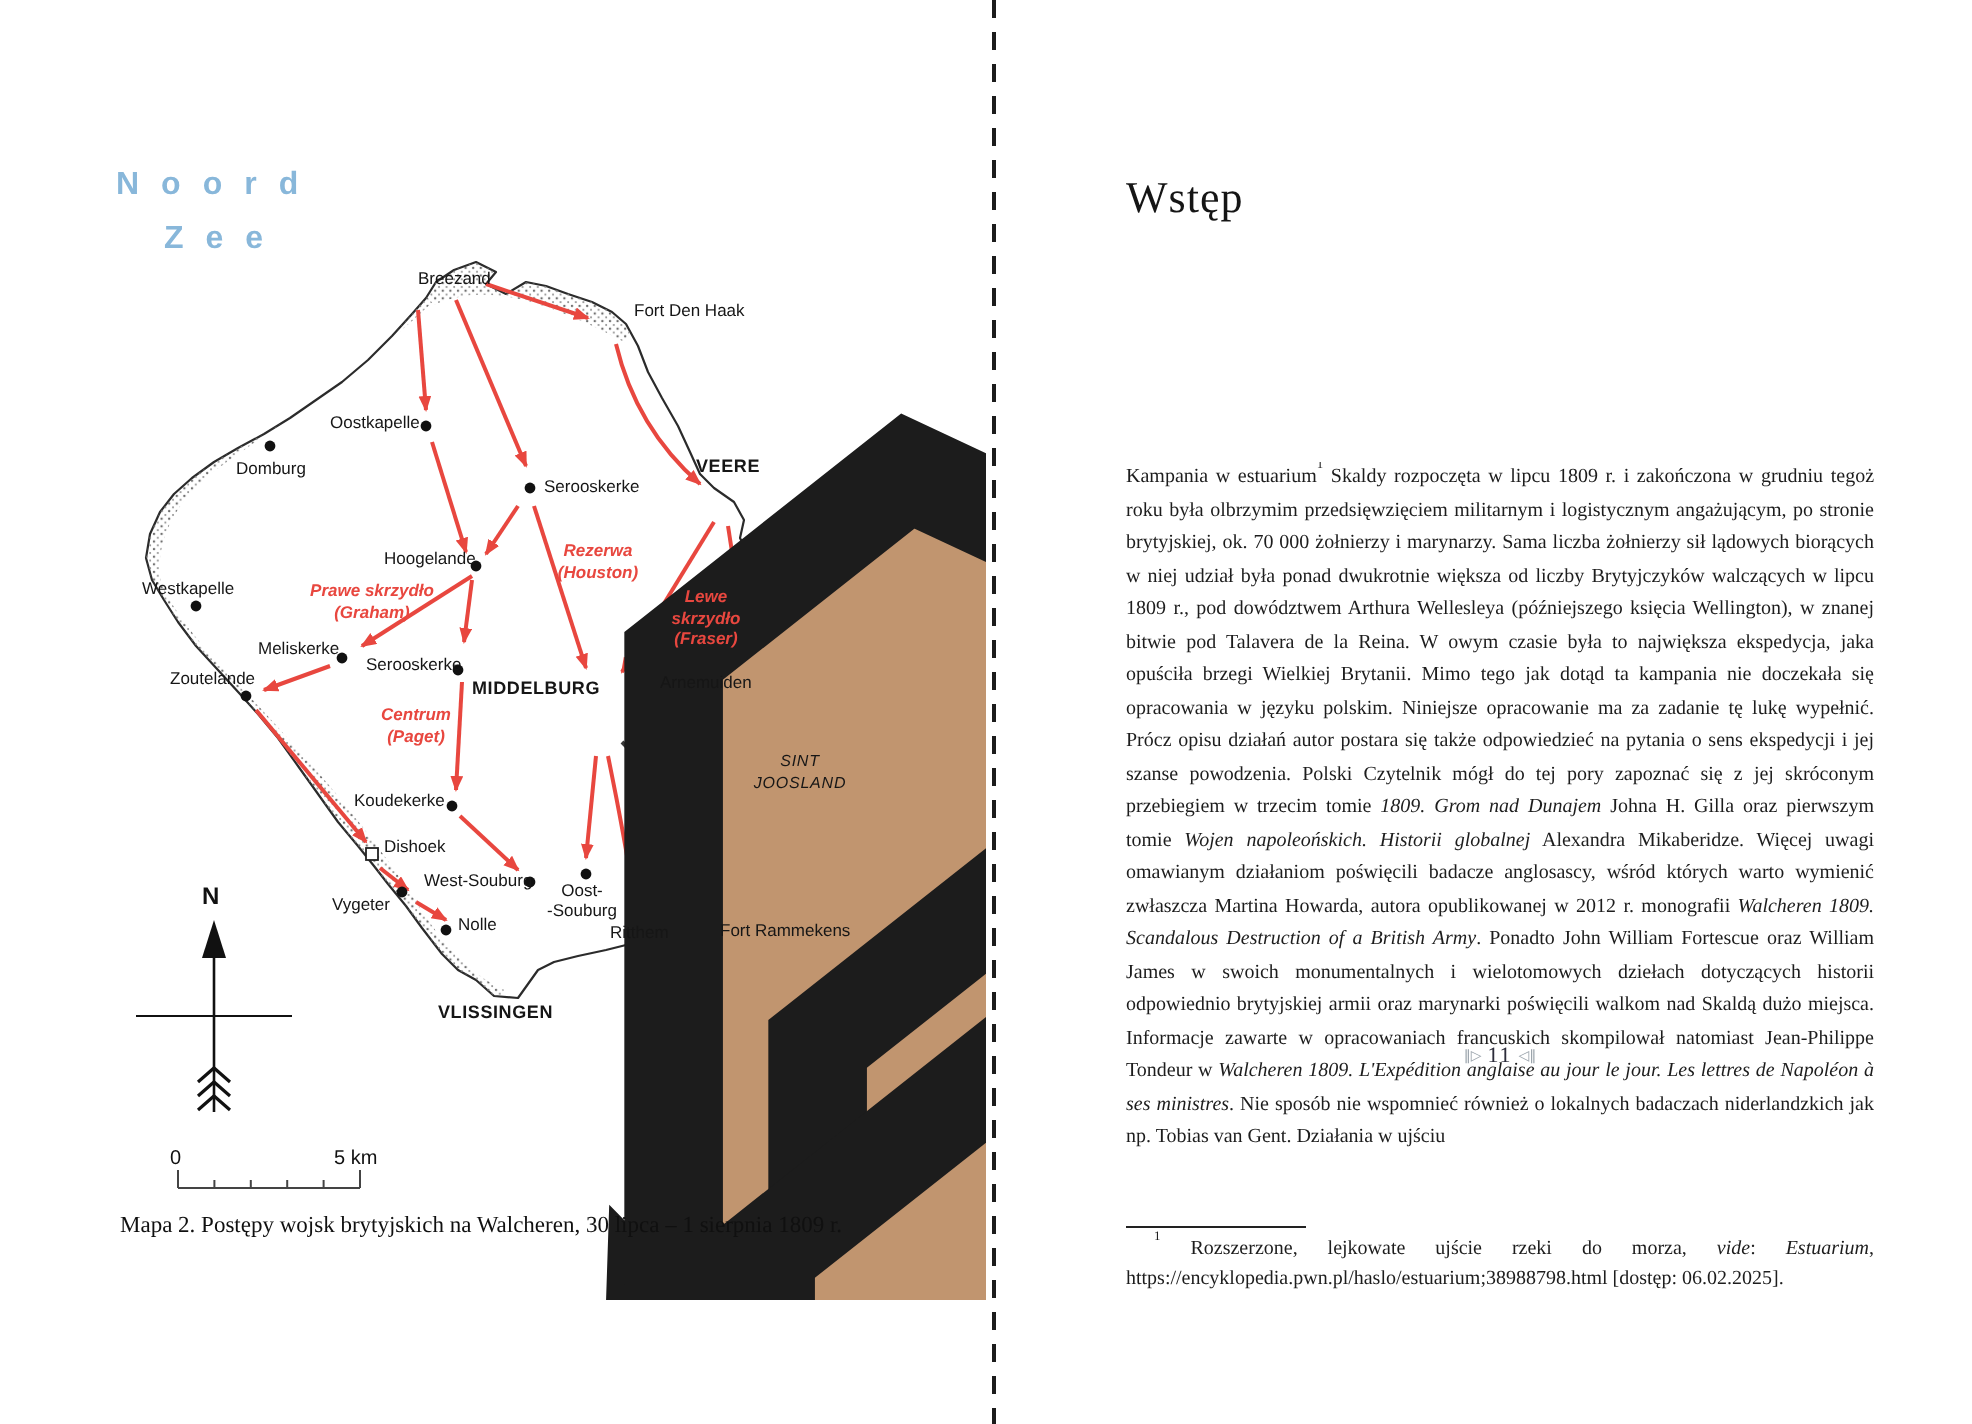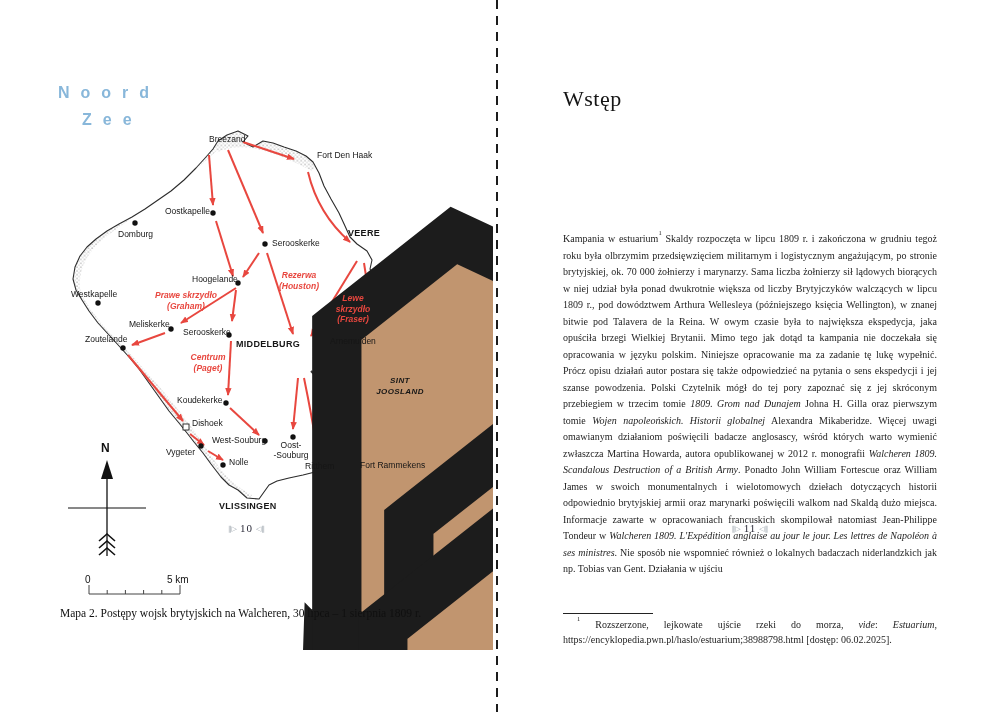--- a/index.html
+++ b/index.html
@@ -11,21 +11,21 @@
   .page-left{left:0;width:493px;}
   .page-right{left:500px;width:486px;}
 
   
   .map-svg{position:absolute;left:0;top:0;}
   .sea{position:absolute;font-family:"Liberation Sans",sans-serif;color:#88b7da;
        font-size:16px;font-weight:600;letter-spacing:11px;}
   .lbl{position:absolute;white-space:nowrap;font:8.5px/1.1 "Liberation Sans",sans-serif;color:#161616;}
   .lbl.b{font-weight:bold;font-size:9px;letter-spacing:.3px;}
   .lbl.two{white-space:normal;text-align:center;line-height:9.5px;}
-  .lbl.isl{font-style:italic;font-weight:bold;font-size:8px;letter-spacing:.4px;
+  .lbl.isl{font-style:italic;font-weight:normal;font-size:8px;letter-spacing:.4px;
            white-space:normal;text-align:center;line-height:10.5px;}
   .unit{position:absolute;color:#e8473f;font-style:italic;font-weight:600;
         font:italic 600 8.5px/10.5px "Liberation Sans",sans-serif;color:#e8473f;text-align:center;}
   .compass-n{position:absolute;font:600 12px "Liberation Sans",sans-serif;color:#111;}
   .scale-num{position:absolute;font:10px "Liberation Sans",sans-serif;color:#111;}
   .caption{position:absolute;left:60px;top:607px;width:382px;font-size:11.5px;color:#101010;}
 
   
   .pfoot{position:absolute;bottom:30px;left:0;width:100%;text-align:center;font-size:11px;color:#333;}
   .page-right .pfoot{width:374px;left:63px;}
@@ -212,23 +212,20 @@
       <span style="display:block">Centrum</span>
       <span style="display:block">(Paget)</span>
     </div>
 
     <div class="compass-n" style="left:101px;top:441px;">N</div>
     <div class="scale-num" style="left:85px;top:574px;">0</div>
     <div class="scale-num" style="left:167px;top:574px;">5 km</div>
 
     <div class="caption">Mapa 2. Postępy wojsk brytyjskich na Walcheren, 30 lipca – 1 sierpnia 1809 r.</div>
 
-    <div class="pfoot">
-      <span class="orn">‖▷</span><span class="pnum">10</span><span class="orn">◁‖</span>
-    </div>
   </div>
 
   <div class="fold"></div>
 
   <div class="page page-right">
     <h1 class="chap-title">Wstęp</h1>
 
     <div class="body-text"><span>Kampania w estuarium</span><sup>1</sup><span> Skaldy rozpoczęta w lipcu 1809 r. i zakończona w grudniu tegoż roku była olbrzymim przedsięwzięciem militarnym i logistycznym angażującym, po stronie brytyjskiej, ok. 70 000 żołnierzy i marynarzy. Sama liczba żołnierzy sił lądowych biorących w niej udział była ponad dwukrotnie większa od liczby Brytyjczyków walczących w lipcu 1809 r., pod dowództwem Arthura Wellesleya (późniejszego księcia Wellington), w znanej bitwie pod Talavera de la Reina. W owym czasie była to największa ekspedycja, jaka opuściła brzegi Wielkiej Brytanii. Mimo tego jak dotąd ta kampania nie doczekała się opracowania w języku polskim. Niniejsze opracowanie ma za zadanie tę lukę wypełnić. Prócz opisu działań autor postara się także odpowiedzieć na pytania o sens ekspedycji i jej szanse powodzenia. Polski Czytelnik mógł do tej pory zapoznać się z jej skróconym przebiegiem w trzecim tomie </span><span style="font-style: italic;">1809. Grom nad Dunajem</span><span> Johna H. Gilla oraz pierwszym tomie </span><span style="font-style: italic;">Wojen napoleońskich. Historii globalnej</span><span> Alexandra Mikaberidze. Więcej uwagi omawianym działaniom poświęcili badacze anglosascy, wśród których warto wymienić zwłaszcza Martina Howarda, autora opublikowanej w 2012 r. monografii </span><span style="font-style: italic;">Walcheren 1809. Scandalous Destruction of a British Army</span><span>. Ponadto John William Fortescue oraz William James w swoich monumentalnych i wielotomowych dziełach dotyczących historii odpowiednio brytyjskiej armii oraz marynarki poświęcili walkom nad Skaldą dużo miejsca. Informacje zawarte w opracowaniach francuskich skompilował natomiast Jean-Philippe Tondeur w </span><span style="font-style: italic;">Walcheren 1809. L'Expédition anglaise au jour le jour. Les lettres de Napoléon à ses ministres</span><span>. Nie sposób nie wspomnieć również o lokalnych badaczach niderlandzkich jak np. Tobias van Gent. Działania w ujściu</span></div>
 
     <div class="fn-rule"></div>

